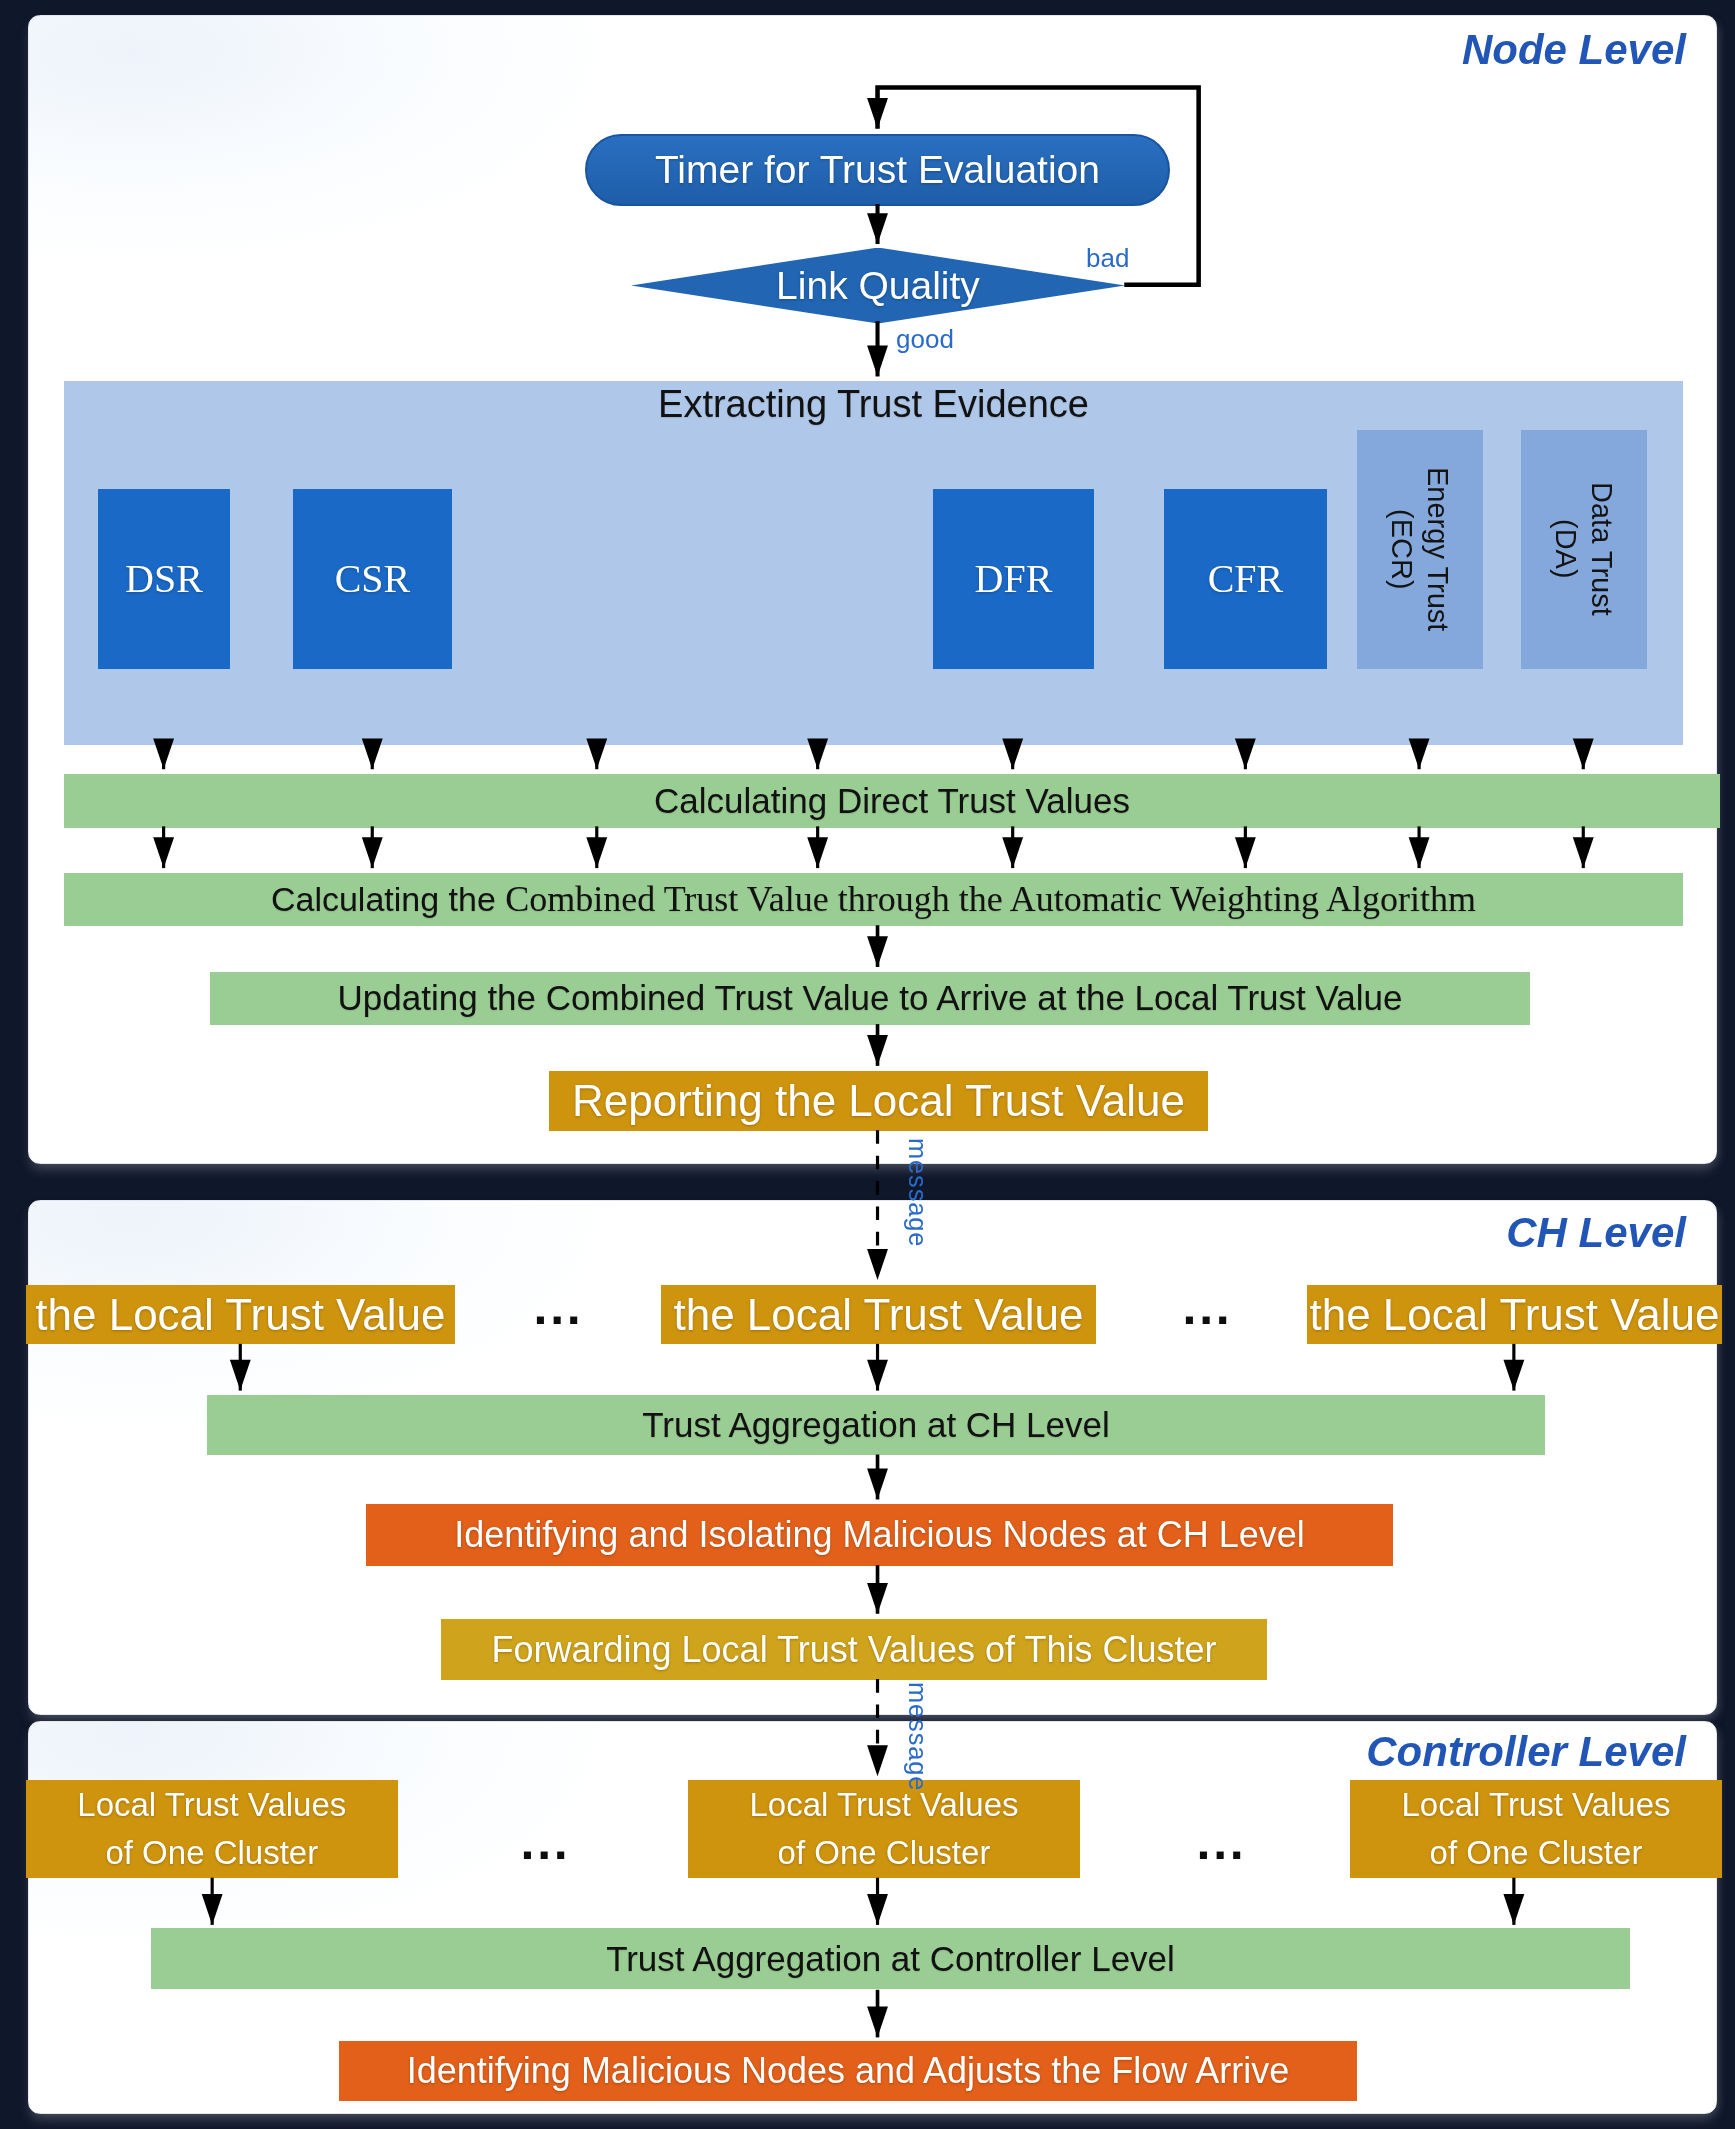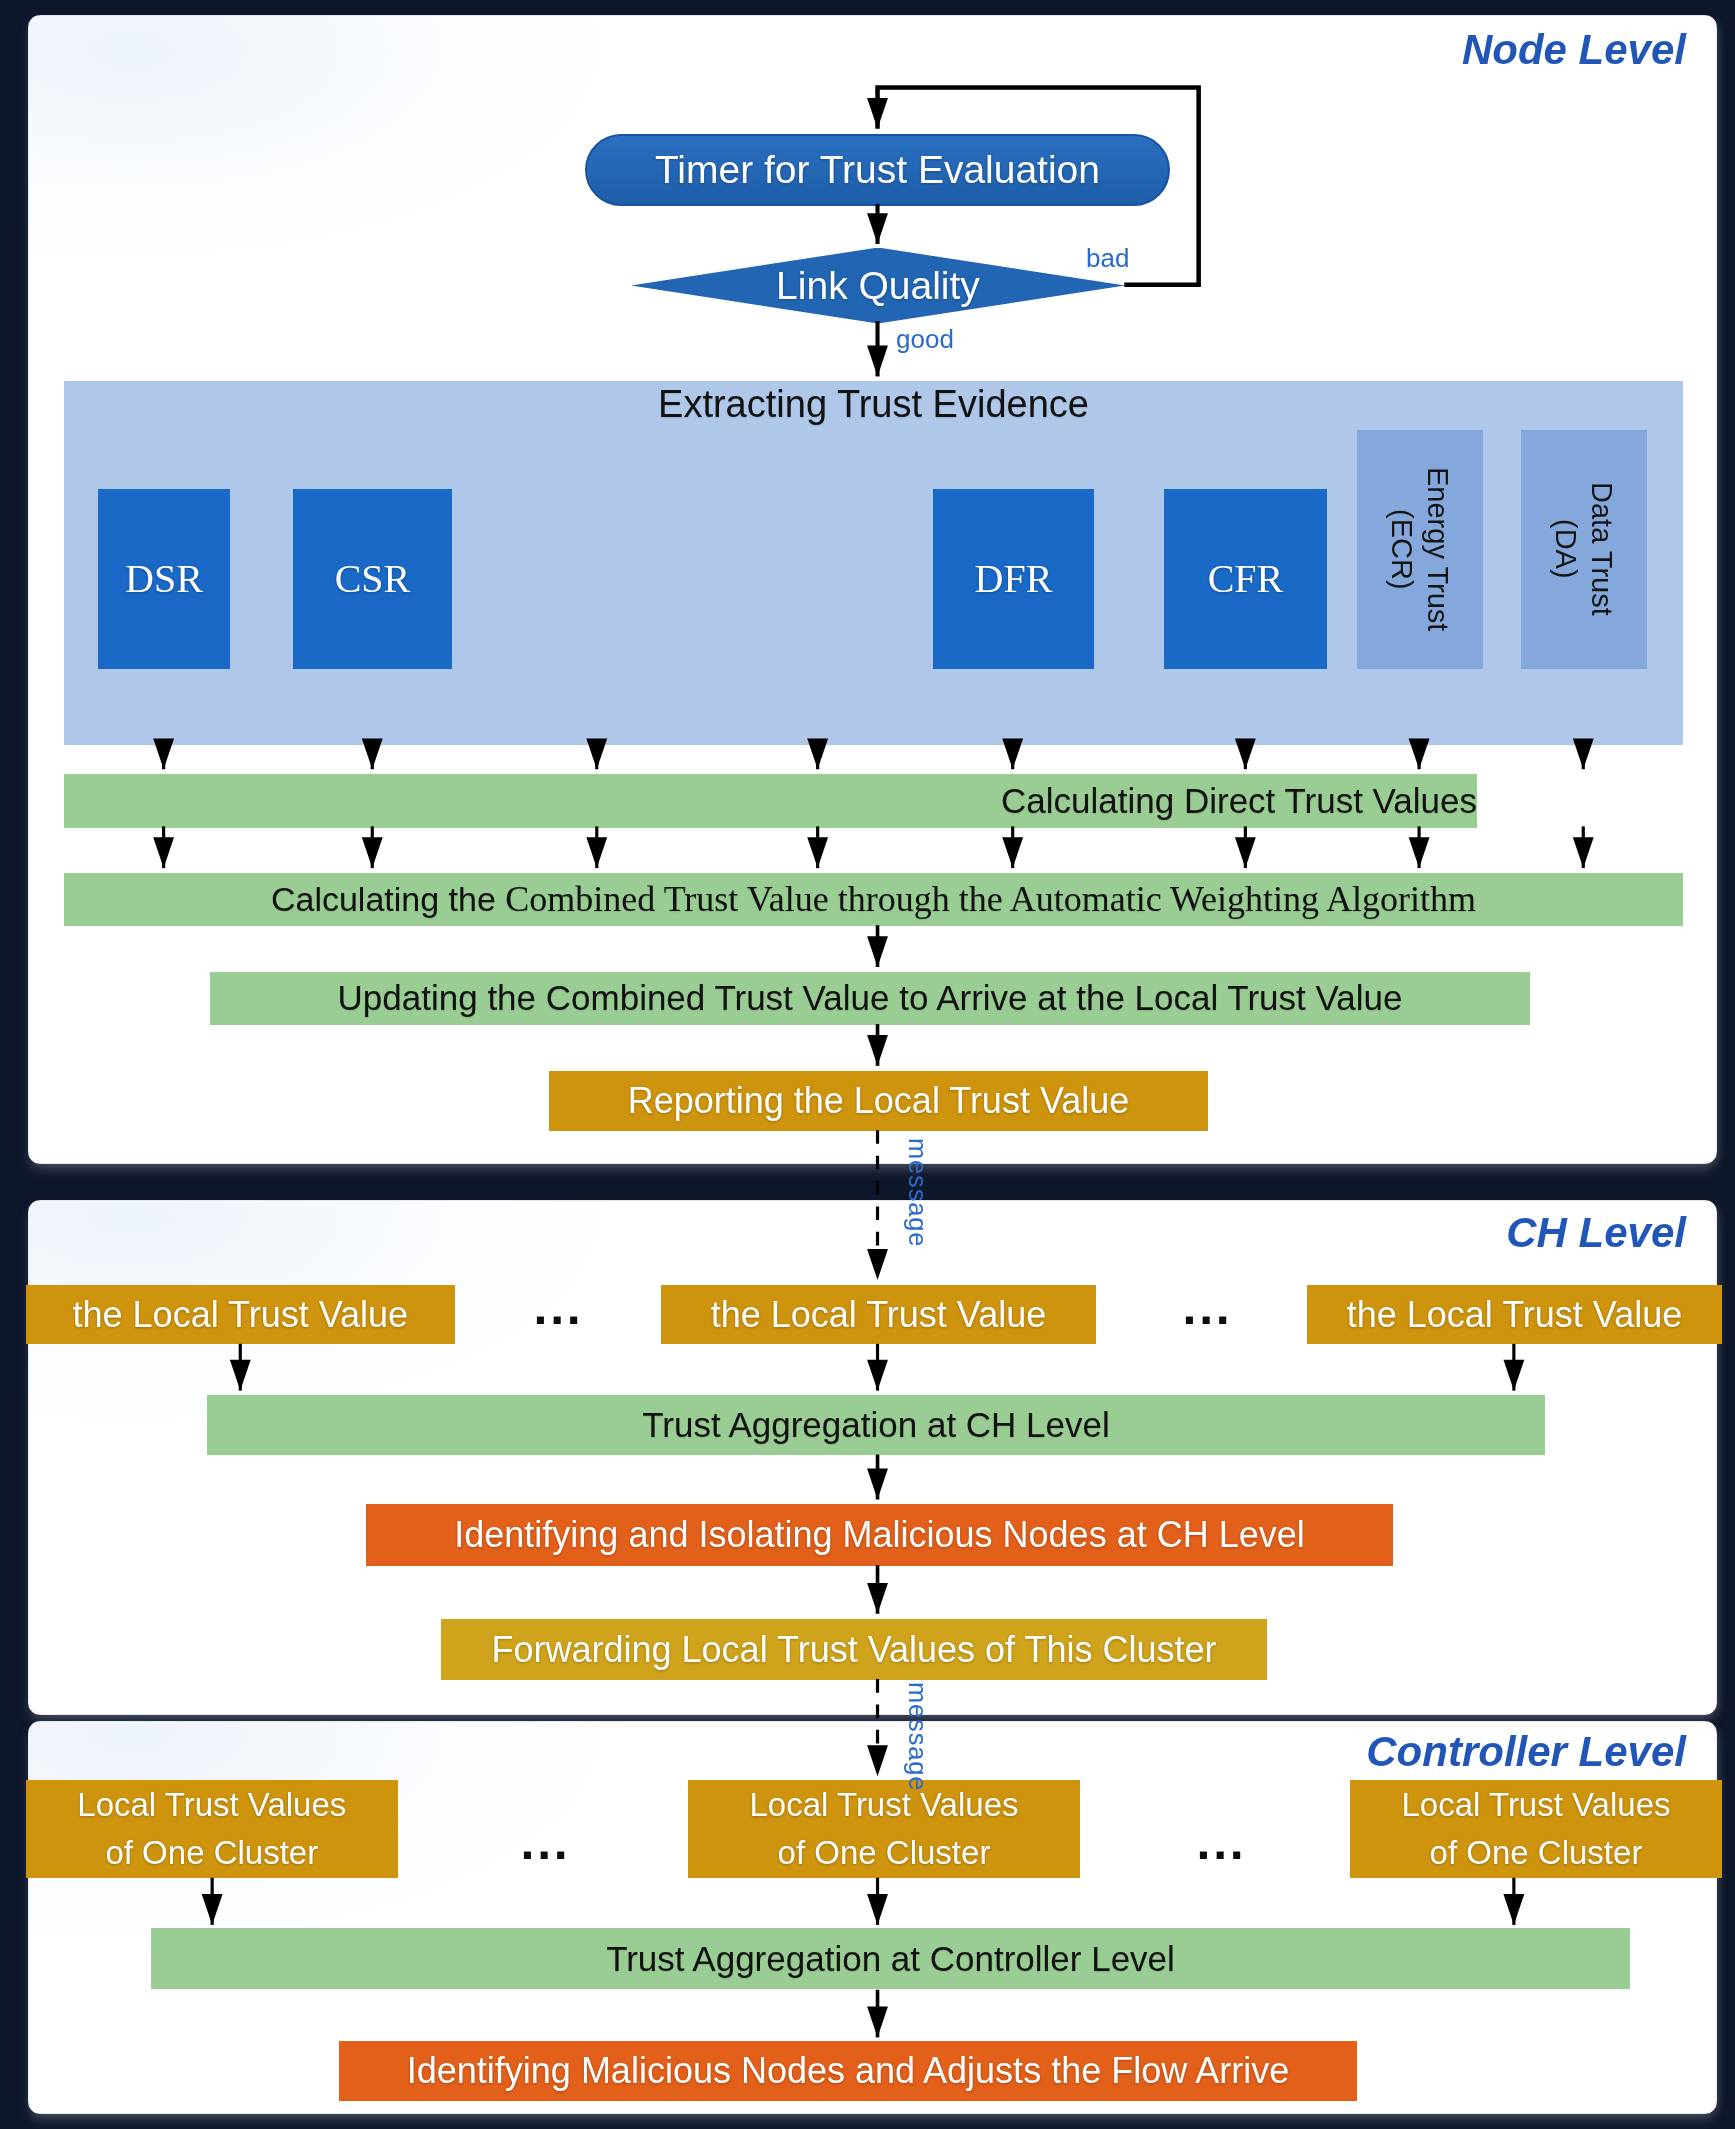--- a/index.html
+++ b/index.html
@@ -16,21 +16,21 @@
   .wt{color:#ffffff;text-shadow:0 1.4px 2.7px rgba(0,0,0,.25);}
   .bt{color:#121212;text-shadow:0 0.9px 1.4px rgba(0,0,0,.12);}
   .oval{border-radius:54px;background:linear-gradient(180deg,#2a6fc0 0%,#1e5ea9 100%);
         border:2.3px solid #1a53a0;font-size:39px;}
   .diamond{clip-path:polygon(50% 0,100% 50%,50% 100%,0 50%);background:#2165B3;font-size:39px;}
   .edge-label{position:absolute;color:#2A6ACA;font-size:26px;white-space:nowrap;}
   .bigbox{background:#AFC7E9;}
   .midbox{background:#84A8DB;}
   .darkbox{background:#1A69C6;font-family:"Liberation Serif",serif;font-size:40px;}
   .green{background:#9ACD93;font-size:35px;}
-  .gold{background:#CE940E;font-size:36px;}
+  .gold{background:#CE940E;font-size:44px;}
   .gold2{background:#CFA31B;font-size:36px;}
   .orange{background:#E2601A;font-size:36px;}
   .serif{font-family:"Liberation Serif",serif;}
   .vcol{display:flex;align-items:center;justify-content:center;}
   .vtext{writing-mode:vertical-rl;text-orientation:mixed;color:#141414;font-size:29px;
          line-height:1.25;text-align:center;}
   .msg{position:absolute;writing-mode:vertical-rl;text-orientation:mixed;color:#2A6ACA;
        font-size:25.4px;letter-spacing:0.9px;}
   .dots{position:absolute;width:91px;text-align:center;font-size:50px;font-weight:bold;
         color:#0d0d0d;letter-spacing:2.7px;}
@@ -79,21 +79,21 @@
         </div>
       </div>
       <div class="shape midbox vcol" style="left:1457px;top:49px;width:126px;height:239px;">
         <div class="vtext">
           <div>Data Trust</div>
           <div>(DA)</div>
         </div>
       </div>
     </div>
 
-    <div class="shape green bt" style="left:35px;top:758px;width:1413px;height:54px;justify-content:flex-end;">
+    <div class="shape green bt" style="left:35px;top:758px;width:1656px;height:54px;">
       <span>Calculating Direct Trust Values</span>
     </div>
 
     <div class="shape green bt" style="left:35px;top:857px;width:1619px;height:53px;font-size:34px;">
       <span><span>Calculating the </span><span class="serif" style="font-size:36px;">Combined Trust Value through the Automatic Weighting Algorithm</span></span>
     </div>
 
     <div class="shape green bt" style="left:181px;top:956px;width:1320px;height:53px;">
       <span>Updating the Combined Trust Value to Arrive at the Local Trust Value</span>
     </div>

